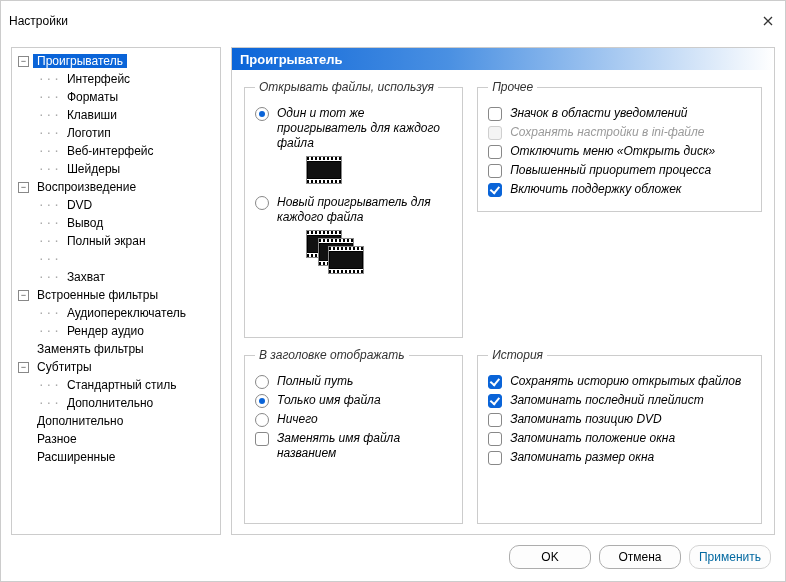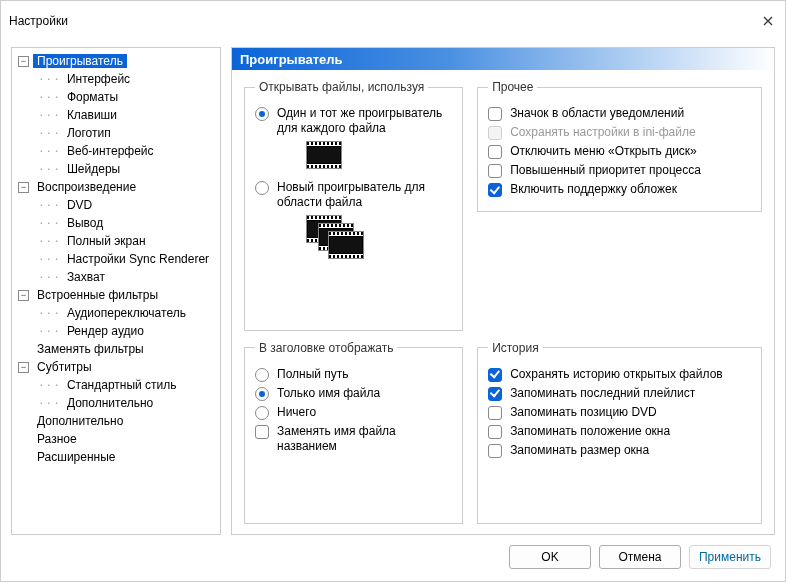--- a/index.html
+++ b/index.html
@@ -111,20 +111,21 @@
     align-items: center;
   }
   .section-body {
     flex: 1;
     padding: 10px 12px;
     display: grid;
     grid-template-columns: 1fr 1.3fr;
     grid-template-rows: auto auto;
     gap: 10px 14px;
     overflow: auto;
+    font-style: italic;
   }
   fieldset.group {
     border: 1px solid #ccc;
     border-radius: 0;
     padding: 8px 10px 10px 10px;
     margin: 0;
   }
   fieldset.group > legend {
     font-size: 12px;
     padding: 0 4px;
@@ -218,21 +219,21 @@
     display: flex;
     justify-content: flex-end;
     gap: 8px;
     padding: 10px 14px 12px 14px;
   }
   .btn {
     min-width: 82px;
     height: 24px;
     border: 1px solid #adadad;
     background: #fdfdfd;
-    border-radius: 3px;
+    border-radius: 10px;
     font-size: 12px;
     display: inline-flex;
     align-items: center;
     justify-content: center;
     cursor: pointer;
     padding: 0 0;
   }
   .btn.disabled {
     color: #0369a1;
     border-color: #d4d4d4;
@@ -320,21 +321,20 @@
               </li>
             <li>
                 <div class="tree-row depth1">
                   <span class="tree-dots">···</span>
                   <span class="tree-label">Полный экран</span>
                 </div>
               </li>
             <li>
                 <div class="tree-row depth1">
                   <span class="tree-dots">···</span>
-                  <span class="tree-label">Настройки Sync Renderer</span>
                 </div>
               </li>
             <li>
                 <div class="tree-row depth1">
                   <span class="tree-dots">···</span>
                   <span class="tree-label">Захват</span>
                 </div>
               </li>
           </ul>
         </li>
@@ -415,21 +415,21 @@
           <legend>Открывать файлы, используя</legend>
           <div class="opt-row">
             <span class="radio checked"></span>
             <span class="opt-label">Один и тот же проигрыватель для каждого файла</span>
           </div>
           <div class="thumb-single">
               <div class="frame"></div>
             </div>
           <div class="opt-row">
             <span class="radio"></span>
-            <span class="opt-label">Новый проигрыватель для области файла</span>
+            <span class="opt-label">Новый проигрыватель для каждого файла</span>
           </div>
           <div class="thumb-stack">
             <div class="frame f1"></div>
               <div class="frame f2"></div>
               <div class="frame f3"></div>
           </div>
         </fieldset>
 
         <fieldset class="group group-title">
           <legend>В заголовке отображать</legend>

